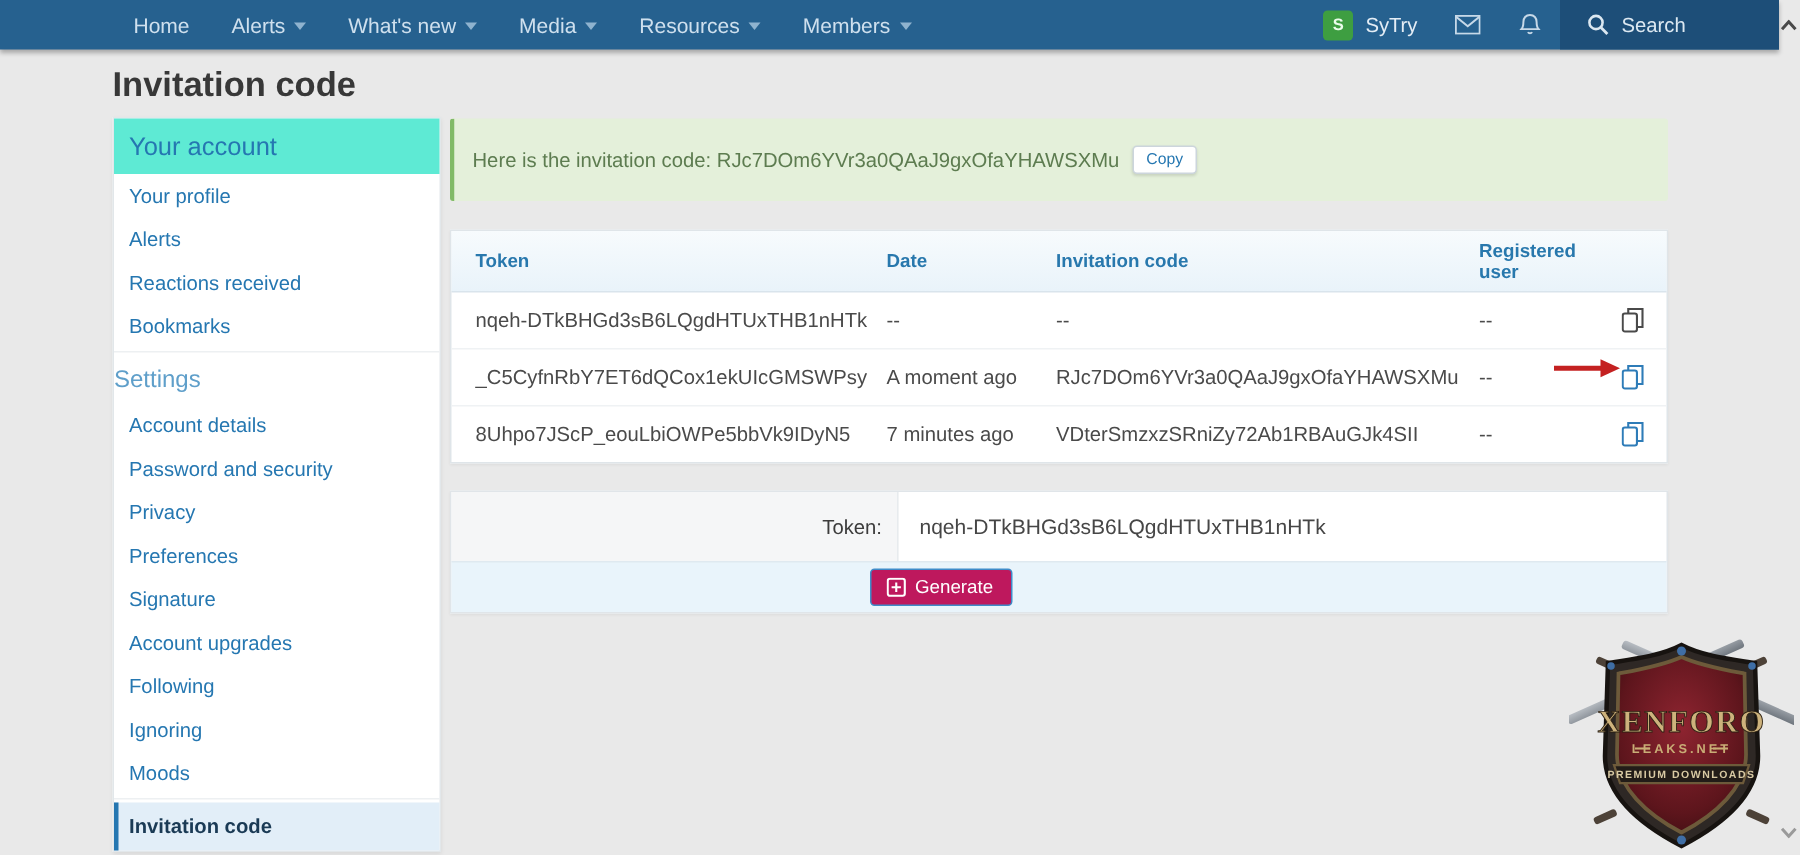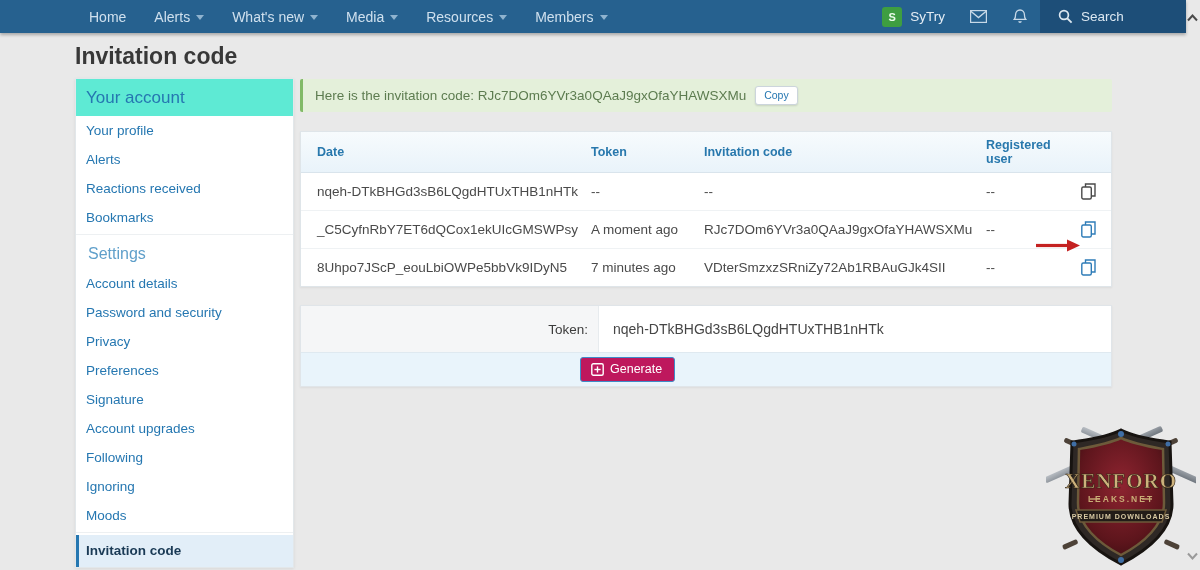--- a/index.html
+++ b/index.html
@@ -57,31 +57,31 @@
     box-shadow:0 1px 3px rgba(0,0,0,.08);
   }
   .sidebar-header {
     background:#5eead4; color:#2577b1; font-size:17px;
     padding:9px 10px 8px 10px;
   }
   .side-item {
     color:#2577b1; font-size:13.5px; padding:7px 10px; cursor:pointer;
   }
   .side-divider { border-top:1px solid #edf0f2; margin:2px 0; }
-  .side-subheader { color:#5f9fca; font-size:16px; padding:8px 10px 6px 12px; }
+  .side-subheader { color:#5f9fca; font-size:16px; padding:8px 10px 6px 0; }
   .side-item.selected {
     background:#e2eef8; color:#1a3a55; font-weight:bold;
     border-left:3px solid #2577b1; padding-left:7px; padding-top:8px; padding-bottom:9px;
   }
   
   .main { position:absolute; left:300px; top:79px; width:812px; }
   .alert {
     background:#e4f0da; border-left:3px solid #81ba67;
     color:#5d7c50; font-size:13.5px;
-    display:flex; align-items:center; padding:7px 12px;
+    display:flex; align-items:center; padding:18px 12px;
     border-radius:2px;
   }
   .copy-btn {
     margin-left:9px; background:#fff; border:1px solid #ccd5dc; border-radius:3px;
     box-shadow:0 1px 2px rgba(0,0,0,.12);
     color:#2577b1; font-size:10.5px; padding:2px 8px 3px 8px; cursor:pointer;
     font-family:"Liberation Sans", sans-serif;
   }
   .token-table {
     margin-top:19px; background:#fff; border:1px solid #dfe5e9;
@@ -215,22 +215,22 @@
 
 <div class="main">
 
   <div class="alert">
     <span><span>Here is the invitation code: </span><span>RJc7DOm6YVr3a0QAaJ9gxOfaYHAWSXMu</span></span>
     <button class="copy-btn">Copy</button>
   </div>
 
   <div class="token-table">
     <div class="t-row t-head">
+      <div class="t-cell">Token</div>
       <div class="t-cell">Date</div>
-      <div class="t-cell">Token</div>
       <div class="t-cell">Invitation code</div>
       <div class="t-cell">Registered user</div>
       <div class="t-cell"></div>
     </div>
     <div class="t-body">
       <div class="t-row">
         <div class="t-cell">nqeh-DTkBHGd3sB6LQgdHTUxTHB1nHTk</div>
         <div class="t-cell">--</div>
         <div class="t-cell">--</div>
         <div class="t-cell">--</div>

